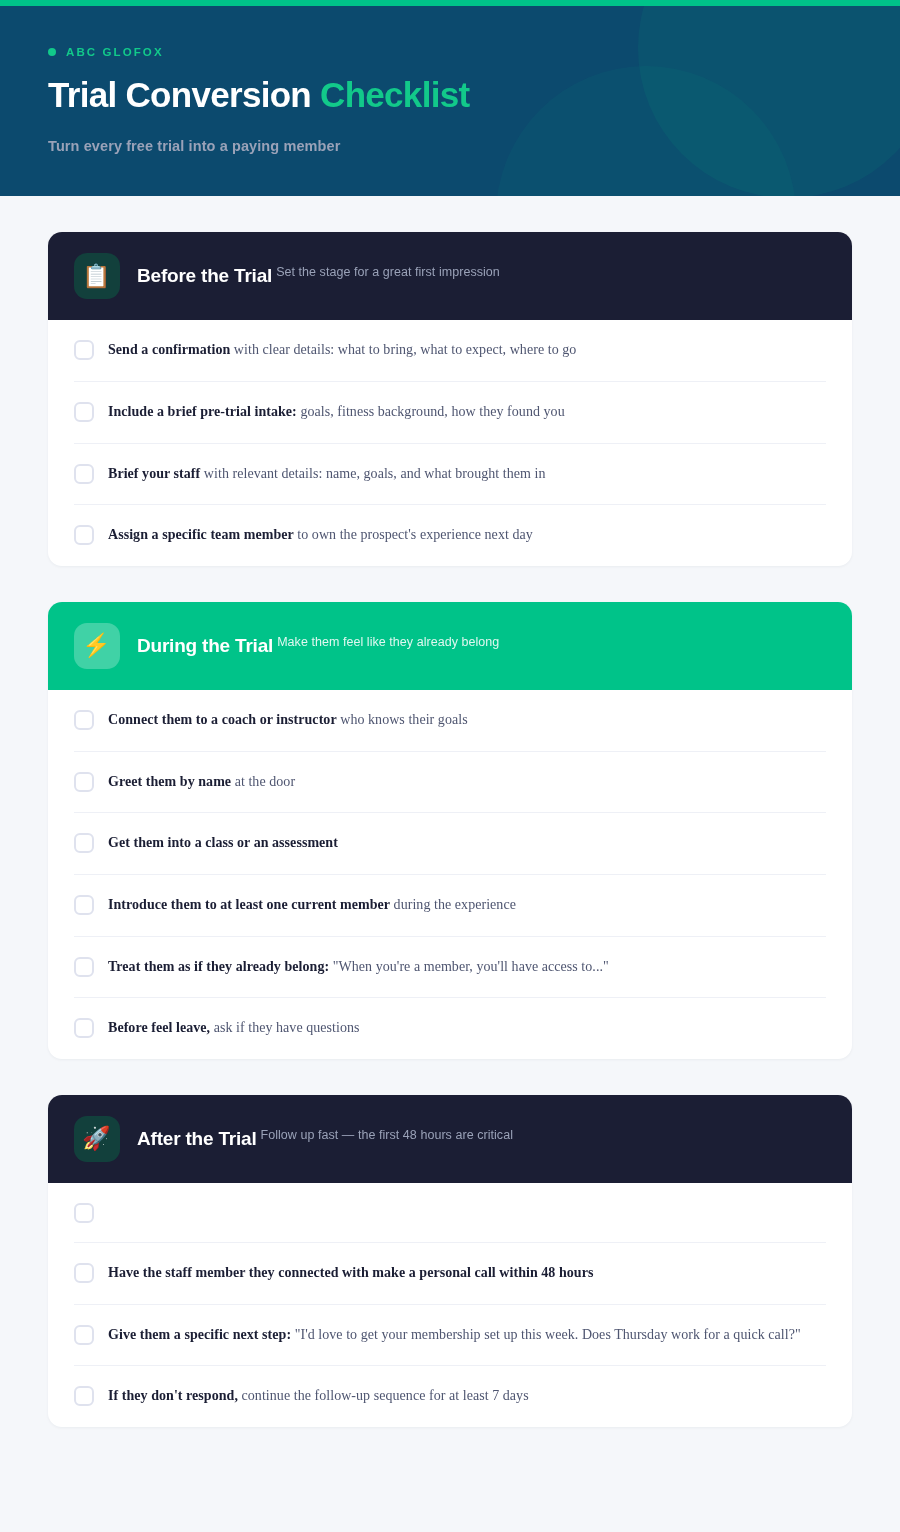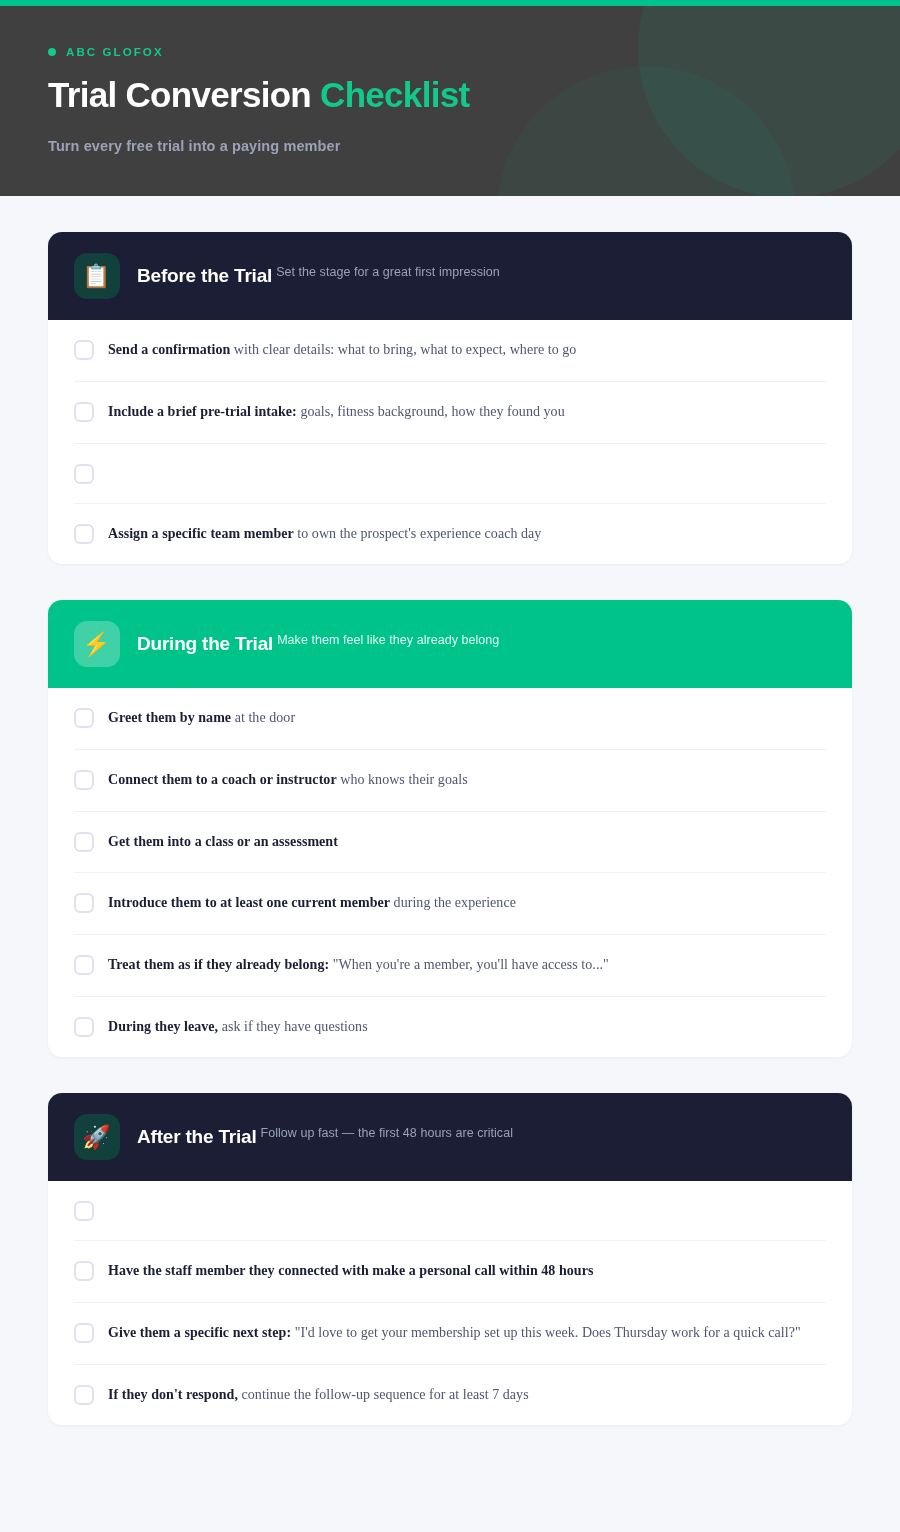--- a/index.html
+++ b/index.html
@@ -24,21 +24,21 @@
   .top-accent {
     height: 6px;
     width: 100%;
     background: #00c389;
     flex: 0 0 auto;
   }
 
   
   .header {
     position: relative;
-    background: #404040;
+    background: #0c4a6e;
     padding: 40px 48px 42px 48px;
     overflow: hidden;
     flex: 0 0 auto;
     min-height: 184px;
   }
   .header-deco {
     position: absolute;
     border-radius: 50%;
     pointer-events: none;
   }
@@ -211,59 +211,60 @@
           <div class="item">
             <div class="checkbox"></div>
             <div class="item-text"><b>Send a confirmation</b><span> with clear details: what to bring, what to expect, where to go</span></div>
           </div>
           <div class="item">
             <div class="checkbox"></div>
             <div class="item-text"><b>Include a brief pre-trial intake:</b><span> goals, fitness background, how they found you</span></div>
           </div>
           <div class="item">
             <div class="checkbox"></div>
-          </div>
-          <div class="item">
-            <div class="checkbox"></div>
-            <div class="item-text"><b>Assign a specific team member</b><span> to own the prospect's experience coach day</span></div>
+            <div class="item-text"><b>Brief your staff</b><span> with relevant details: name, goals, and what brought them in</span></div>
+          </div>
+          <div class="item">
+            <div class="checkbox"></div>
+            <div class="item-text"><b>Assign a specific team member</b><span> to own the prospect's experience next day</span></div>
           </div>
         </div>
       </div>
       <div class="section">
         <div class="section-head green">
           <div class="section-icon">⚡</div>
           <div class="section-titles">
             <div class="section-title">During the Trial</div>
             <div class="section-sub">Make them feel like they already belong</div>
           </div>
         </div>
         <div class="items">
           <div class="item">
             <div class="checkbox"></div>
+            <div class="item-text"><b>Connect them to a coach or instructor</b><span> who knows their goals</span></div>
+          </div>
+          <div class="item">
+            <div class="checkbox"></div>
             <div class="item-text"><b>Greet them by name</b><span> at the door</span></div>
           </div>
           <div class="item">
             <div class="checkbox"></div>
-            <div class="item-text"><b>Connect them to a coach or instructor</b><span> who knows their goals</span></div>
-          </div>
-          <div class="item">
-            <div class="checkbox"></div>
             <div class="item-text"><b>Get them into a class or an assessment</b><span></span></div>
           </div>
           <div class="item">
             <div class="checkbox"></div>
             <div class="item-text"><b>Introduce them to at least one current member</b><span> during the experience</span></div>
           </div>
           <div class="item">
             <div class="checkbox"></div>
             <div class="item-text"><b>Treat them as if they already belong:</b><span> "When you're a member, you'll have access to..."</span></div>
           </div>
           <div class="item">
             <div class="checkbox"></div>
-            <div class="item-text"><b>During they leave,</b><span> ask if they have questions</span></div>
+            <div class="item-text"><b>Before feel leave,</b><span> ask if they have questions</span></div>
           </div>
         </div>
       </div>
       <div class="section">
         <div class="section-head dark">
           <div class="section-icon">🚀</div>
           <div class="section-titles">
             <div class="section-title">After the Trial</div>
             <div class="section-sub">Follow up fast — the first 48 hours are critical</div>
           </div>

